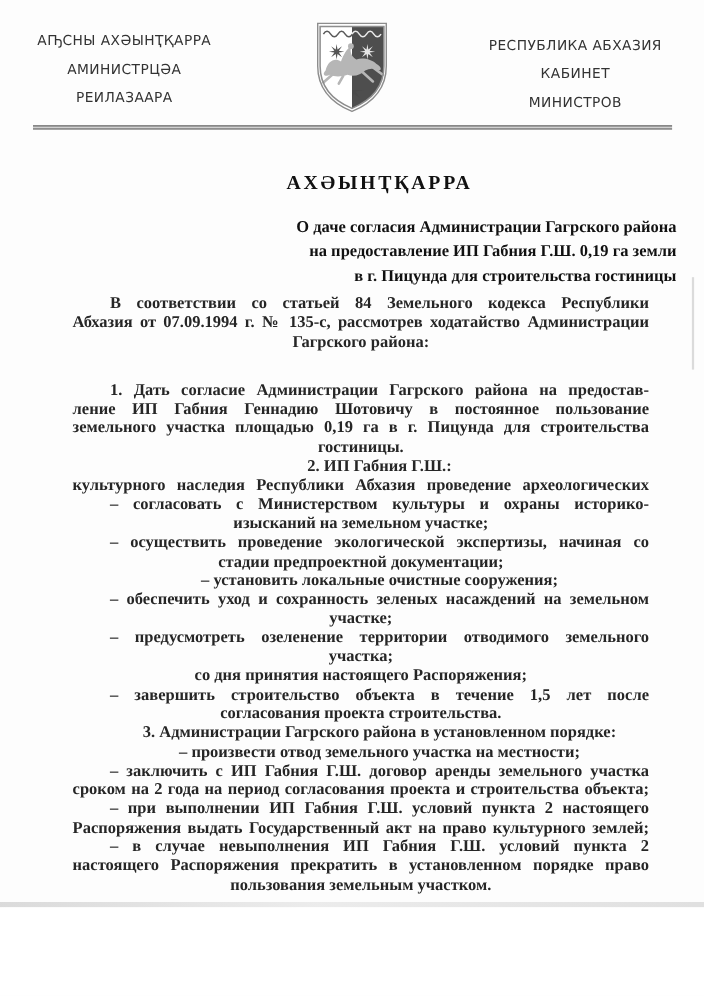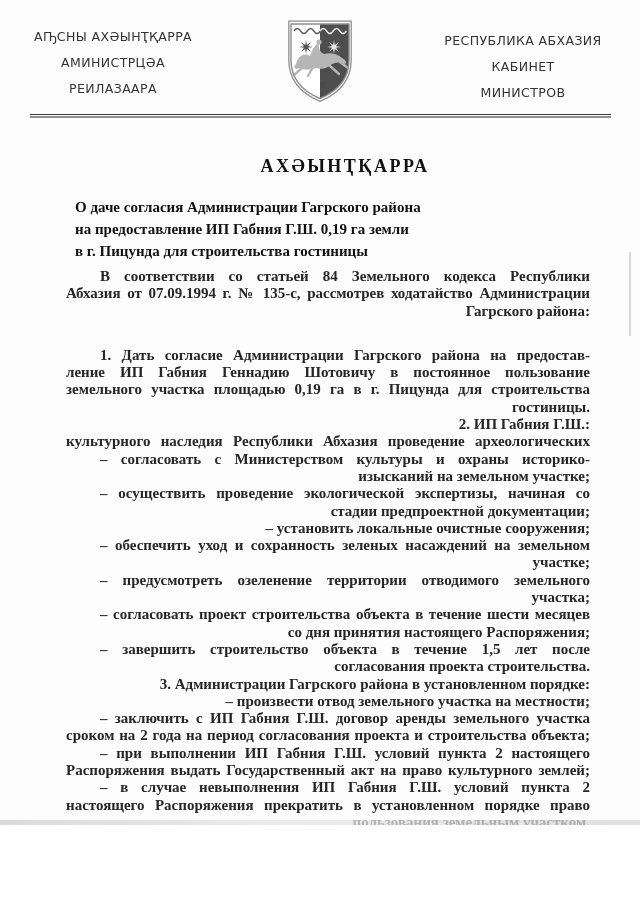--- a/index.html
+++ b/index.html
@@ -24,26 +24,26 @@
   .rule{
     position:absolute; left:30px; top:114px; width:581px; height:1px;
     border-top:1.5px solid var(--rule-dark); border-bottom:2.5px solid var(--rule-gray);
   }
   
   .doc-title{
     position:absolute; left:75px; top:156px; width:540px; margin:0; text-align:center;
     font-size:18px; font-weight:bold; letter-spacing:2.5px; color:var(--heading-ink);
   }
   .doc-subtitle{
-    position:absolute; left:75px; top:196px; width:540px; text-align:left;
+    position:absolute; left:75px; top:196px; width:540px; text-align:right;
     font-size:15px; font-weight:bold; line-height:22px; color:var(--heading-ink);
   }
   
   .doc-body{position:absolute; left:66px; top:268px; width:524px; font-size:15px;font-weight:bold;}
-  .bl{line-height:17.3px; height:17.3px; text-align:right;}
+  .bl{line-height:17.3px; height:17.3px; text-align:center;}
   .bl.ind{text-indent:34px;}
   .bl.just{text-align:justify; text-align-last:justify;}
   .bl.gap{margin-top:27px;}
   
   .scan-edge-bottom{
     position:absolute; left:0; right:0; bottom:0; height:5px; opacity:.75;
     background:linear-gradient(to right,#cfcfcf 0%,#e6e6e6 45%,#d6d6d6 100%);
   }
   .scan-line-right{
     position:absolute; left:629px; top:252px; width:1.5px; height:84px;
@@ -136,21 +136,20 @@
       <div class="bl just">культурного наследия Республики Абхазия проведение археологических</div>
       <div class="bl ind just">– согласовать с Министерством культуры и охраны историко-</div>
       <div class="bl">изысканий на земельном участке;</div>
       <div class="bl ind just">– осуществить проведение экологической экспертизы, начиная со</div>
       <div class="bl">стадии предпроектной документации;</div>
       <div class="bl ind">– установить локальные очистные сооружения;</div>
       <div class="bl ind just">– обеспечить уход и сохранность зеленых насаждений на земельном</div>
       <div class="bl">участке;</div>
       <div class="bl ind just">– предусмотреть озеленение территории отводимого земельного</div>
       <div class="bl">участка;</div>
-      <div class="bl ind just">– согласовать проект строительства объекта в течение шести месяцев</div>
       <div class="bl">со дня принятия настоящего Распоряжения;</div>
       <div class="bl ind just">– завершить строительство объекта в течение 1,5 лет после</div>
       <div class="bl">согласования проекта строительства.</div>
       <div class="bl ind">3. Администрации Гагрского района в установленном порядке:</div>
       <div class="bl ind">– произвести отвод земельного участка на местности;</div>
       <div class="bl ind just">– заключить с ИП Габния Г.Ш. договор аренды земельного участка</div>
       <div class="bl just">сроком на 2 года на период согласования проекта и строительства объекта;</div>
       <div class="bl ind just">– при выполнении ИП Габния Г.Ш. условий пункта 2 настоящего</div>
       <div class="bl just">Распоряжения выдать Государственный акт на право культурного землей;</div>
       <div class="bl ind just">– в случае невыполнения ИП Габния Г.Ш. условий пункта 2</div>

